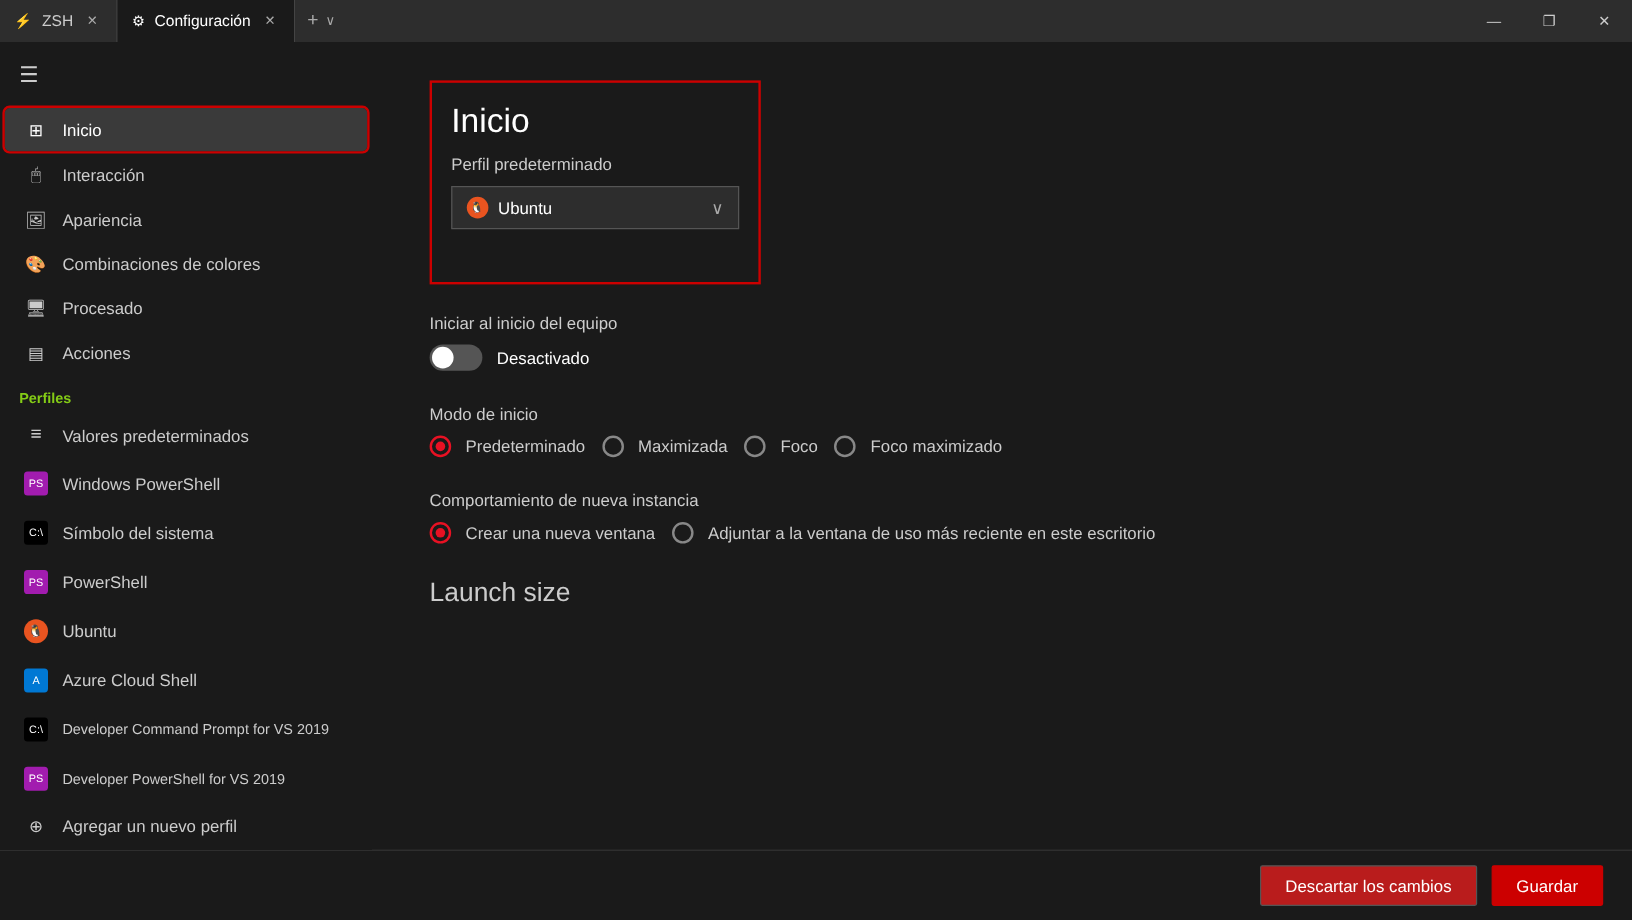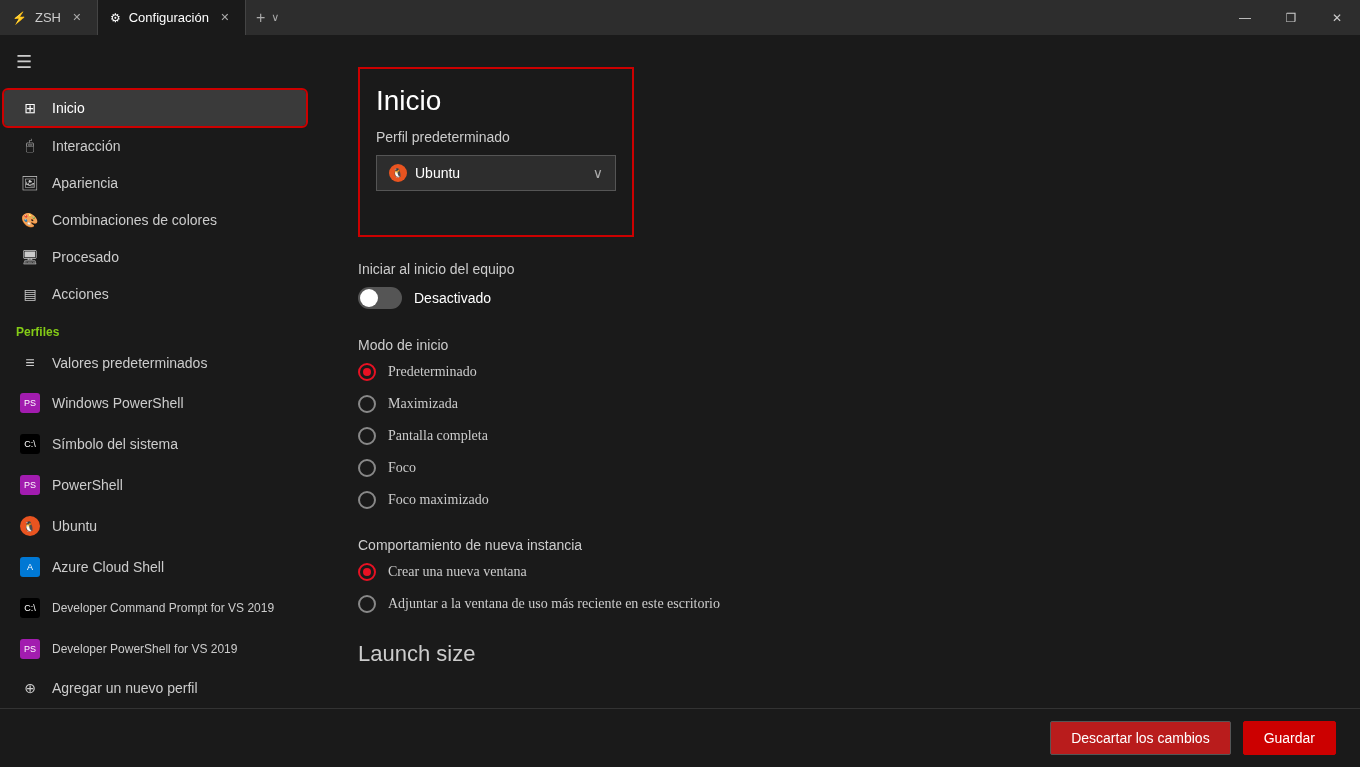--- a/index.html
+++ b/index.html
@@ -265,24 +265,22 @@
       border-radius: 50%;
       position: absolute;
       top: 2px;
       left: 2px;
       transition: left 0.2s;
     }
 
     
     .radio-group {
       display: flex;
-      flex-direction: column;
       gap: 14px;
       margin-top: 8px;
-      font-family: Liberation Serif, serif;
     }
     .radio-item {
       display: flex;
       align-items: center;
       gap: 12px;
       cursor: pointer;
       color: #ccc;
     }
     .radio-circle {
       width: 18px;
@@ -493,24 +491,20 @@
             <div class="radio-dot"></div>
           </div>
           <span>Predeterminado</span>
         </div>
         <div class="radio-item">
           <div class="radio-circle"></div>
           <span>Maximizada</span>
         </div>
         <div class="radio-item">
           <div class="radio-circle"></div>
-          <span>Pantalla completa</span>
-        </div>
-        <div class="radio-item">
-          <div class="radio-circle"></div>
           <span>Foco</span>
         </div>
         <div class="radio-item">
           <div class="radio-circle"></div>
           <span>Foco maximizado</span>
         </div>
       </div>
     </div>
 
     

